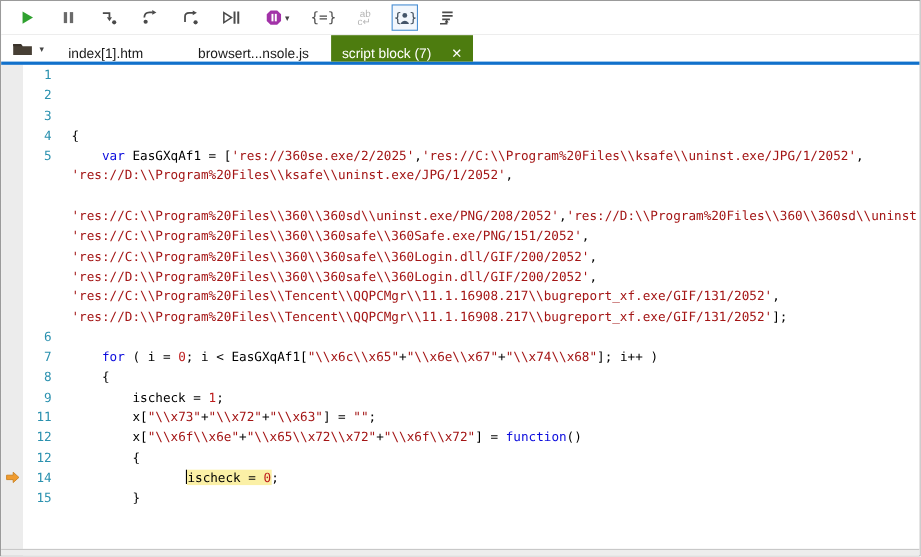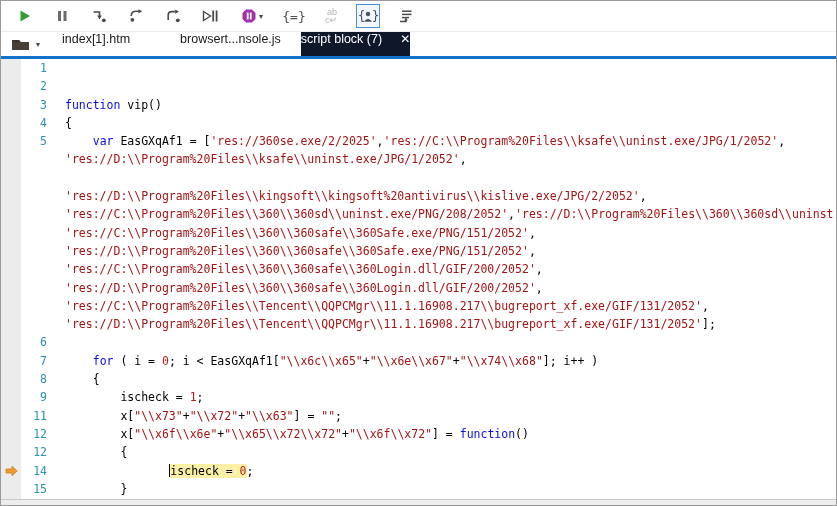--- a/index.html
+++ b/index.html
@@ -14,24 +14,24 @@
   .tbtn.active{border:1px solid #4a8fd3;background:#f2f7fd;}
   .tbtn svg{display:block;}
   .glyph{font-family:"DejaVu Sans Mono",monospace;font-size:13px;color:#4d4d4d;}
   .wrapglyph{font-size:9px;line-height:8px;color:#b5b5b5;text-align:right;font-family:"Liberation Sans",sans-serif;}
   .caretdown{font-size:8px;color:#444;margin-left:2px;}
   .excbtn{width:34px;}
 
   
   .tabbar{height:24px;display:flex;align-items:stretch;background:#fff;}
   .filepicker{display:flex;align-items:center;gap:4px;padding:0 8px 0 10px;flex:0 0 auto;}
-  .tab{display:flex;align-items:flex-start;font-size:12.5px;color:#1a1a1a;box-sizing:border-box;}
+  .tab{display:flex;align-items:flex-end;font-size:12.5px;color:#1a1a1a;box-sizing:border-box;}
   .tab1{padding:0 30px 0 14px;}
   .tab2{padding:0 20px;}
-  .tab.activetab{background:#0f172a;color:#fff;padding:0 0;}
+  .tab.activetab{background:#4d7c0f;color:#fff;padding:0 10px;}
   .tabclose{margin-left:18px;font-size:12px;color:#fff;cursor:default;}
   .bluebar{height:3px;background:#1171CB;width:100%;}
 
   
   .codearea{position:relative;height:447px;overflow:hidden;
             background:linear-gradient(to right,#ececec 0,#ececec 20px,#ffffff 20px);
             font-family:"DejaVu Sans Mono",monospace;font-size:11.5px;}
   .crow{display:flex;height:18.3px;line-height:18.3px;white-space:nowrap;}
   .margin{width:20px;flex:0 0 auto;display:flex;align-items:center;justify-content:center;}
   .lnum{width:36px;flex:0 0 auto;text-align:right;padding-right:10px;box-sizing:border-box;
@@ -172,21 +172,20 @@
           <pre class="cline"></pre>
         </div>
         <div class="crow">
           <div class="margin"></div>
           <div class="lnum">2</div>
           <pre class="cline"></pre>
         </div>
         <div class="crow">
           <div class="margin"></div>
           <div class="lnum">3</div>
-          <pre class="cline"><span class="tk">function</span><span class="tp"> vip()</span></pre>
         </div>
         <div class="crow">
           <div class="margin"></div>
           <div class="lnum">4</div>
           <pre class="cline"><span class="tp">{</span></pre>
         </div>
         <div class="crow">
           <div class="margin"></div>
           <div class="lnum">5</div>
           <pre class="cline"><span class="tp">    </span><span class="tk">var</span><span class="tp"> EasGXqAf1 = [</span><span class="ts">'res://360se.exe/2/2025'</span><span class="tp">,</span><span class="ts">'res://C:\\Program%20Files\\ksafe\\uninst.exe/JPG/1/2052'</span><span class="tp">,</span></pre>
@@ -196,36 +195,26 @@
           <div class="lnum"></div>
           <pre class="cline"><span class="ts">'res://D:\\Program%20Files\\ksafe\\uninst.exe/JPG/1/2052'</span><span class="tp">,</span></pre>
         </div>
         <div class="crow">
           <div class="margin"></div>
           <div class="lnum"></div>
         </div>
         <div class="crow">
           <div class="margin"></div>
           <div class="lnum"></div>
-          <pre class="cline"><span class="ts">'res://D:\\Program%20Files\\kingsoft\\kingsoft%20antivirus\\kislive.exe/JPG/2/2052'</span><span class="tp">,</span></pre>
-        </div>
-        <div class="crow">
-          <div class="margin"></div>
-          <div class="lnum"></div>
           <pre class="cline"><span class="ts">'res://C:\\Program%20Files\\360\\360sd\\uninst.exe/PNG/208/2052'</span><span class="tp">,</span><span class="ts">'res://D:\\Program%20Files\\360\\360sd\\uninst.exe/</span></pre>
         </div>
         <div class="crow">
           <div class="margin"></div>
           <div class="lnum"></div>
           <pre class="cline"><span class="ts">'res://C:\\Program%20Files\\360\\360safe\\360Safe.exe/PNG/151/2052'</span><span class="tp">,</span></pre>
-        </div>
-        <div class="crow">
-          <div class="margin"></div>
-          <div class="lnum"></div>
-          <pre class="cline"><span class="ts">'res://D:\\Program%20Files\\360\\360safe\\360Safe.exe/PNG/151/2052'</span><span class="tp">,</span></pre>
         </div>
         <div class="crow">
           <div class="margin"></div>
           <div class="lnum"></div>
           <pre class="cline"><span class="ts">'res://C:\\Program%20Files\\360\\360safe\\360Login.dll/GIF/200/2052'</span><span class="tp">,</span></pre>
         </div>
         <div class="crow">
           <div class="margin"></div>
           <div class="lnum"></div>
           <pre class="cline"><span class="ts">'res://D:\\Program%20Files\\360\\360safe\\360Login.dll/GIF/200/2052'</span><span class="tp">,</span></pre>

